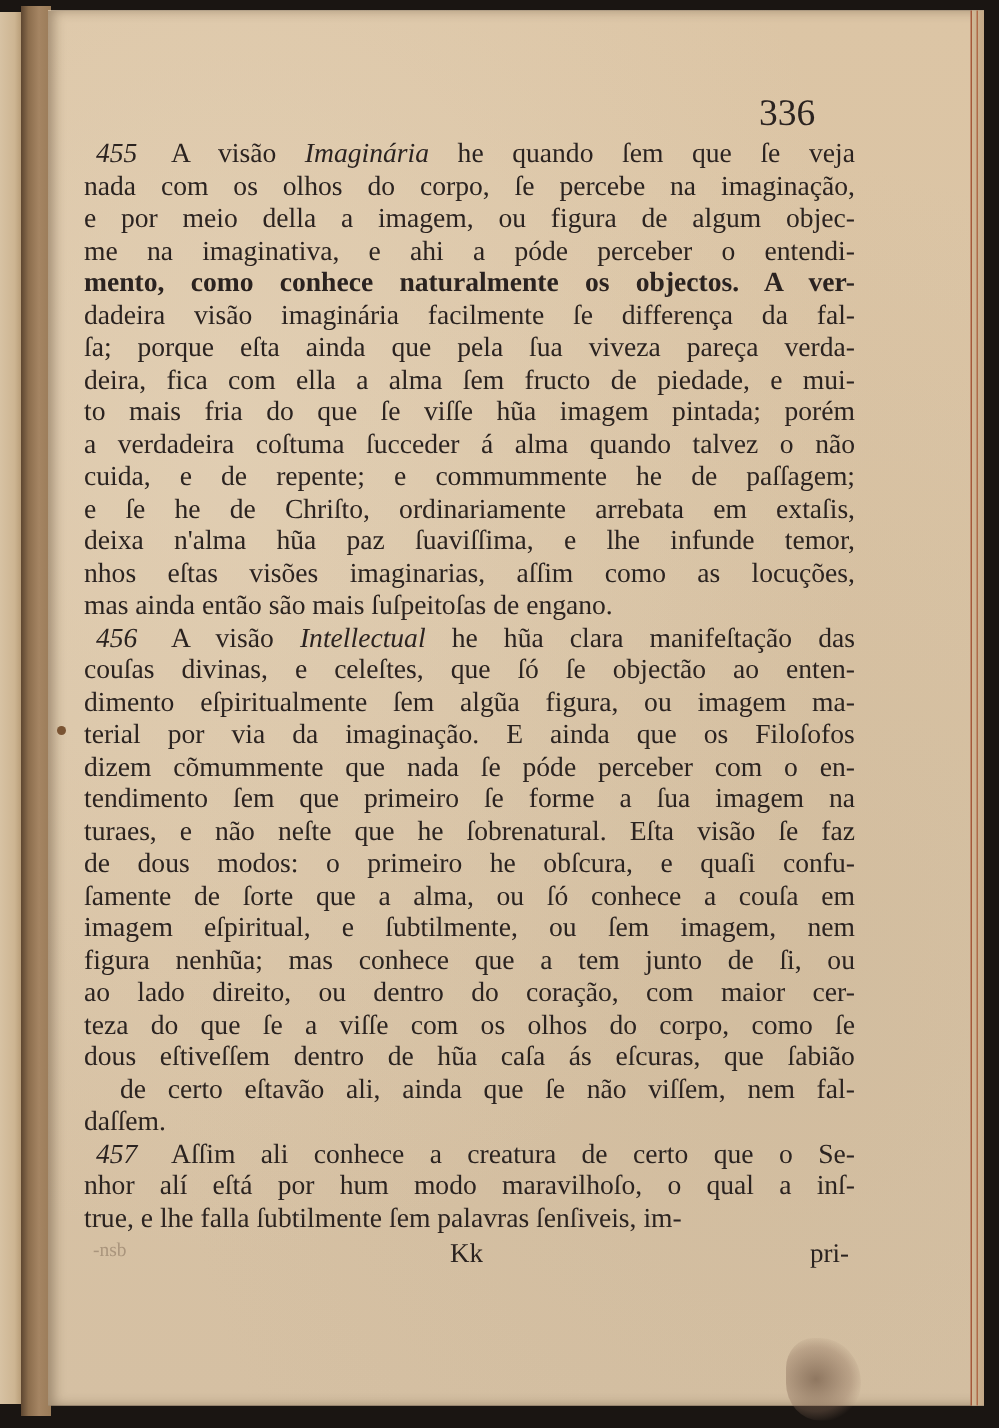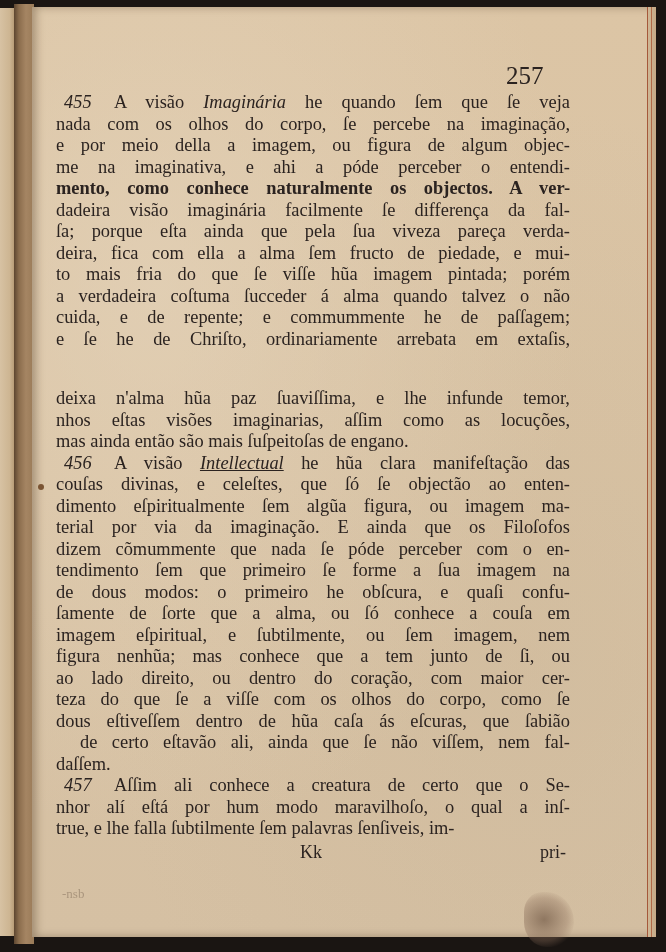--- a/index.html
+++ b/index.html
@@ -58,60 +58,61 @@
       white-space: nowrap;
       text-align-last: justify; text-align: justify;
     }
     .line.last { text-align-last: left; }
     .parno { display: inline-block; width: 58px; font-style: italic; padding-left: 8px; box-sizing: border-box; }
     .signature {
       position: relative; height: 24px; margin-top: 2px; font-size: 18px;
     }
     .signature .sig { position: absolute; left: 244px; top: 0; }
     .signature .catch { position: absolute; left: 484px; top: 0; }
-    .ghost { color: rgba(90,70,55,0.35); margin-top: 44px; }
+    .ghost { color: rgba(90,70,55,0.35); }
   </style>
 </head>
 <body>
 
 <div class="left-sliver"></div>
 <div class="spine"></div>
 
 <div class="page">
   <div class="page-edge"></div>
   <div class="stain"></div>
   <div class="dot" style="left:6px; top:477px;"></div>
 </div>
 
 <div class="text-block">
   <div class="running-head">
-    <span class="pageno">257</span>
+    <span class="pageno">336</span>
   </div>
   <div id="body-lines">
       <div class="line" style="text-align-last: justify; white-space: normal;"><span class="parno">455</span><span>A</span> <span>visão</span> <span style="font-style: italic;">Imaginária</span> <span>he</span> <span>quando</span> <span>ſem</span> <span>que</span> <span>ſe</span> <span>veja</span></div>
       <div class="line" style="white-space: normal;"><span>nada</span> <span>com</span> <span>os</span> <span>olhos</span> <span>do</span> <span>corpo,</span> <span>ſe</span> <span>percebe</span> <span>na</span> <span>imaginação,</span></div>
       <div class="line" style="white-space: normal;"><span>e</span> <span>por</span> <span>meio</span> <span>della</span> <span>a</span> <span>imagem,</span> <span>ou</span> <span>figura</span> <span>de</span> <span>algum</span> <span>objec-</span></div>
       <div class="line" style="white-space: normal;"><span>me</span> <span>na</span> <span>imaginativa,</span> <span>e</span> <span>ahi</span> <span>a</span> <span>póde</span> <span>perceber</span> <span>o</span> <span>entendi-</span></div>
       <div class="line" style="white-space: normal; font-weight: bold;"><span>mento,</span> <span>como</span> <span>conhece</span> <span>naturalmente</span> <span>os</span> <span>objectos.</span> <span>A</span> <span>ver-</span></div>
       <div class="line" style="white-space: normal;"><span>dadeira</span> <span>visão</span> <span>imaginária</span> <span>facilmente</span> <span>ſe</span> <span>differença</span> <span>da</span> <span>fal-</span></div>
       <div class="line" style="white-space: normal;"><span>ſa;</span> <span>porque</span> <span>eſta</span> <span>ainda</span> <span>que</span> <span>pela</span> <span>ſua</span> <span>viveza</span> <span>pareça</span> <span>verda-</span></div>
       <div class="line" style="white-space: normal;"><span>deira,</span> <span>fica</span> <span>com</span> <span>ella</span> <span>a</span> <span>alma</span> <span>ſem</span> <span>fructo</span> <span>de</span> <span>piedade,</span> <span>e</span> <span>mui-</span></div>
       <div class="line" style="white-space: normal;"><span>to</span> <span>mais</span> <span>fria</span> <span>do</span> <span>que</span> <span>ſe</span> <span>viſſe</span> <span>hũa</span> <span>imagem</span> <span>pintada;</span> <span>porém</span></div>
       <div class="line" style="white-space: normal;"><span>a</span> <span>verdadeira</span> <span>coſtuma</span> <span>ſucceder</span> <span>á</span> <span>alma</span> <span>quando</span> <span>talvez</span> <span>o</span> <span>não</span></div>
       <div class="line" style="white-space: normal;"><span>cuida,</span> <span>e</span> <span>de</span> <span>repente;</span> <span>e</span> <span>commummente</span> <span>he</span> <span>de</span> <span>paſſagem;</span></div>
       <div class="line" style="white-space: normal;"><span>e</span> <span>ſe</span> <span>he</span> <span>de</span> <span>Chriſto,</span> <span>ordinariamente</span> <span>arrebata</span> <span>em</span> <span>extaſis,</span></div>
-      <div class="line" style="white-space: normal; margin-top: 38px;"><span>deixa</span> <span>n'alma</span> <span>hũa</span> <span>paz</span> <span>ſuaviſſima,</span> <span>e</span> <span>lhe</span> <span>infunde</span> <span>temor,</span></div>
+      <div class="line" style="white-space: normal;"><span>deixa</span> <span>n'alma</span> <span>hũa</span> <span>paz</span> <span>ſuaviſſima,</span> <span>e</span> <span>lhe</span> <span>infunde</span> <span>temor,</span></div>
       <div class="line" style="white-space: normal;"><span>nhos</span> <span>eſtas</span> <span>visões</span> <span>imaginarias,</span> <span>aſſim</span> <span>como</span> <span>as</span> <span>locuções,</span></div>
       <div class="line last" style="white-space: normal;"><span>mas</span> <span>ainda</span> <span>então</span> <span>são</span> <span>mais</span> <span>ſuſpeitoſas</span> <span>de</span> <span>engano.</span></div>
-      <div class="line" style="text-align-last: justify; white-space: normal;"><span class="parno">456</span><span>A</span> <span>visão</span> <span style="font-style: italic; text-decoration: underline;">Intellectual</span> <span>he</span> <span>hũa</span> <span>clara</span> <span>manifeſtação</span> <span>das</span></div>
+      <div class="line" style="text-align-last: justify; white-space: normal;"><span class="parno">456</span><span>A</span> <span>visão</span> <span style="font-style: italic;">Intellectual</span> <span>he</span> <span>hũa</span> <span>clara</span> <span>manifeſtação</span> <span>das</span></div>
       <div class="line" style="white-space: normal;"><span>couſas</span> <span>divinas,</span> <span>e</span> <span>celeſtes,</span> <span>que</span> <span>ſó</span> <span>ſe</span> <span>objectão</span> <span>ao</span> <span>enten-</span></div>
       <div class="line" style="white-space: normal;"><span>dimento</span> <span>eſpiritualmente</span> <span>ſem</span> <span>algũa</span> <span>figura,</span> <span>ou</span> <span>imagem</span> <span>ma-</span></div>
       <div class="line" style="white-space: normal;"><span>terial</span> <span>por</span> <span>via</span> <span>da</span> <span>imaginação.</span> <span>E</span> <span>ainda</span> <span>que</span> <span>os</span> <span>Filoſofos</span></div>
       <div class="line" style="white-space: normal;"><span>dizem</span> <span>cõmummente</span> <span>que</span> <span>nada</span> <span>ſe</span> <span>póde</span> <span>perceber</span> <span>com</span> <span>o</span> <span>en-</span></div>
       <div class="line" style="white-space: normal;"><span>tendimento</span> <span>ſem</span> <span>que</span> <span>primeiro</span> <span>ſe</span> <span>forme</span> <span>a</span> <span>ſua</span> <span>imagem</span> <span>na</span></div>
+      <div class="line" style="white-space: normal;"><span>turaes,</span> <span>e</span> <span>não</span> <span>neſte</span> <span>que</span> <span>he</span> <span>ſobrenatural.</span> <span>Eſta</span> <span>visão</span> <span>ſe</span> <span>faz</span></div>
       <div class="line" style="white-space: normal;"><span>de</span> <span>dous</span> <span>modos:</span> <span>o</span> <span>primeiro</span> <span>he</span> <span>obſcura,</span> <span>e</span> <span>quaſi</span> <span>confu-</span></div>
       <div class="line" style="white-space: normal;"><span>ſamente</span> <span>de</span> <span>ſorte</span> <span>que</span> <span>a</span> <span>alma,</span> <span>ou</span> <span>ſó</span> <span>conhece</span> <span>a</span> <span>couſa</span> <span>em</span></div>
       <div class="line" style="white-space: normal;"><span>imagem</span> <span>eſpiritual,</span> <span>e</span> <span>ſubtilmente,</span> <span>ou</span> <span>ſem</span> <span>imagem,</span> <span>nem</span></div>
       <div class="line" style="white-space: normal;"><span>figura</span> <span>nenhũa;</span> <span>mas</span> <span>conhece</span> <span>que</span> <span>a</span> <span>tem</span> <span>junto</span> <span>de</span> <span>ſi,</span> <span>ou</span></div>
       <div class="line" style="white-space: normal;"><span>ao</span> <span>lado</span> <span>direito,</span> <span>ou</span> <span>dentro</span> <span>do</span> <span>coração,</span> <span>com</span> <span>maior</span> <span>cer-</span></div>
       <div class="line" style="white-space: normal;"><span>teza</span> <span>do</span> <span>que</span> <span>ſe</span> <span>a</span> <span>viſſe</span> <span>com</span> <span>os</span> <span>olhos</span> <span>do</span> <span>corpo,</span> <span>como</span> <span>ſe</span></div>
       <div class="line" style="white-space: normal;"><span>dous</span> <span>eſtiveſſem</span> <span>dentro</span> <span>de</span> <span>hũa</span> <span>caſa</span> <span>ás</span> <span>eſcuras,</span> <span>que</span> <span>ſabião</span></div>
       <div class="line" style="white-space: normal; margin-left: 24px;"><span>de</span> <span>certo</span> <span>eſtavão</span> <span>ali,</span> <span>ainda</span> <span>que</span> <span>ſe</span> <span>não</span> <span>viſſem,</span> <span>nem</span> <span>fal-</span></div>
       <div class="line last" style="white-space: normal;"><span>daſſem.</span></div>
       <div class="line" style="text-align-last: justify; white-space: normal;"><span class="parno">457</span><span>Aſſim</span> <span>ali</span> <span>conhece</span> <span>a</span> <span>creatura</span> <span>de</span> <span>certo</span> <span>que</span> <span>o</span> <span>Se-</span></div>

